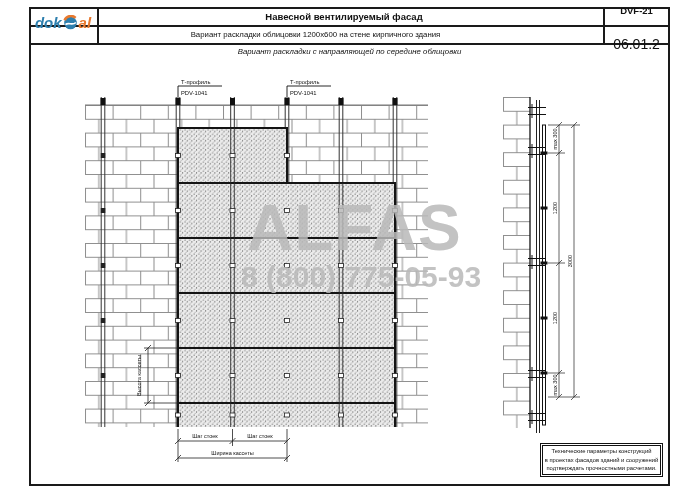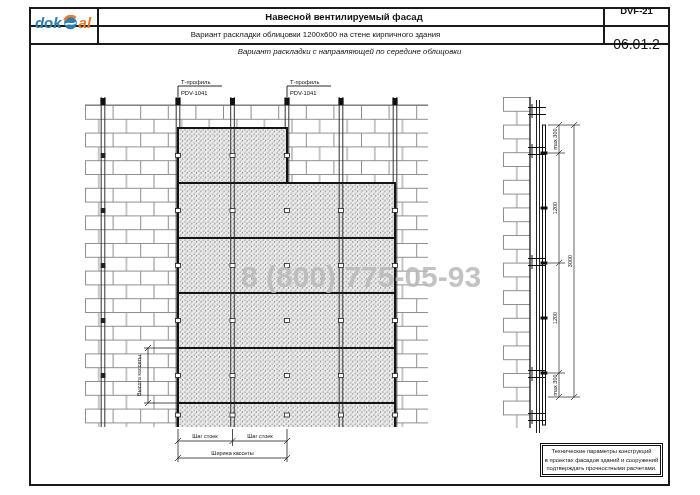--- a/index.html
+++ b/index.html
@@ -237,20 +237,21 @@
         <line x1="571" y1="400" x2="577" y2="394"></line>
       </g>
       <text transform="translate(556.5,139) rotate(-90)" text-anchor="middle" font-size="5.5">max 300</text>
       <text transform="translate(556.5,208) rotate(-90)" text-anchor="middle" font-size="5.5">1200</text>
       <text transform="translate(556.5,318) rotate(-90)" text-anchor="middle" font-size="5.5">1200</text>
       <text transform="translate(556.5,385) rotate(-90)" text-anchor="middle" font-size="5.5">max 300</text>
       <text transform="translate(571.5,261) rotate(-90)" text-anchor="middle" font-size="5.5">3000</text>
     </g>
   </svg>
 
+  <div class="abs wm wm-brand">ALFAS</div>
   <div class="abs wm wm-phone">8 (800) 775-05-93</div>
 
   <div class="abs note-outer">
     <div class="note-inner">
       <span>Технические параметры конструкций</span>
       <span>в проектах фасадов зданий и сооружений</span>
       <span>подтверждать прочностными расчетами.</span>
     </div>
   </div>
 

